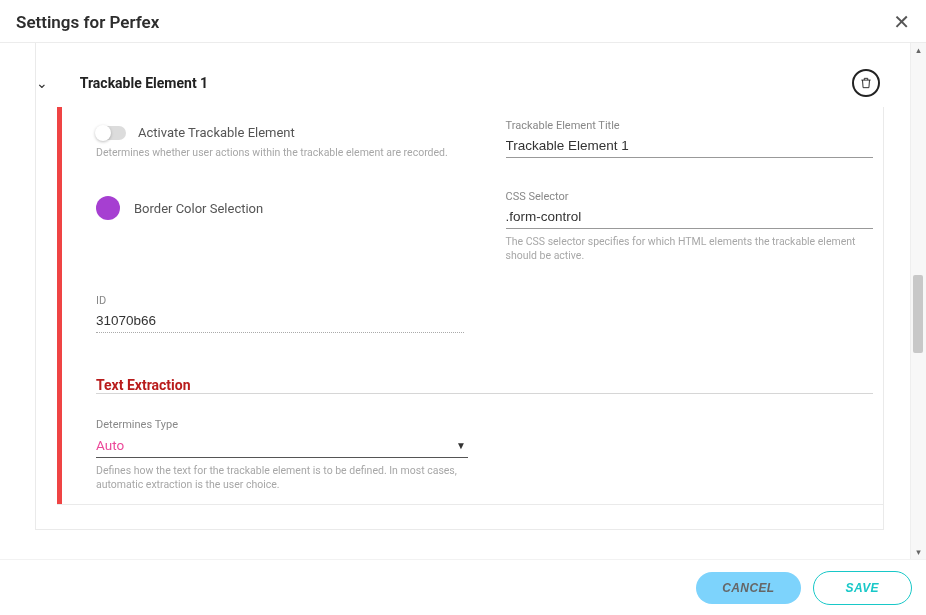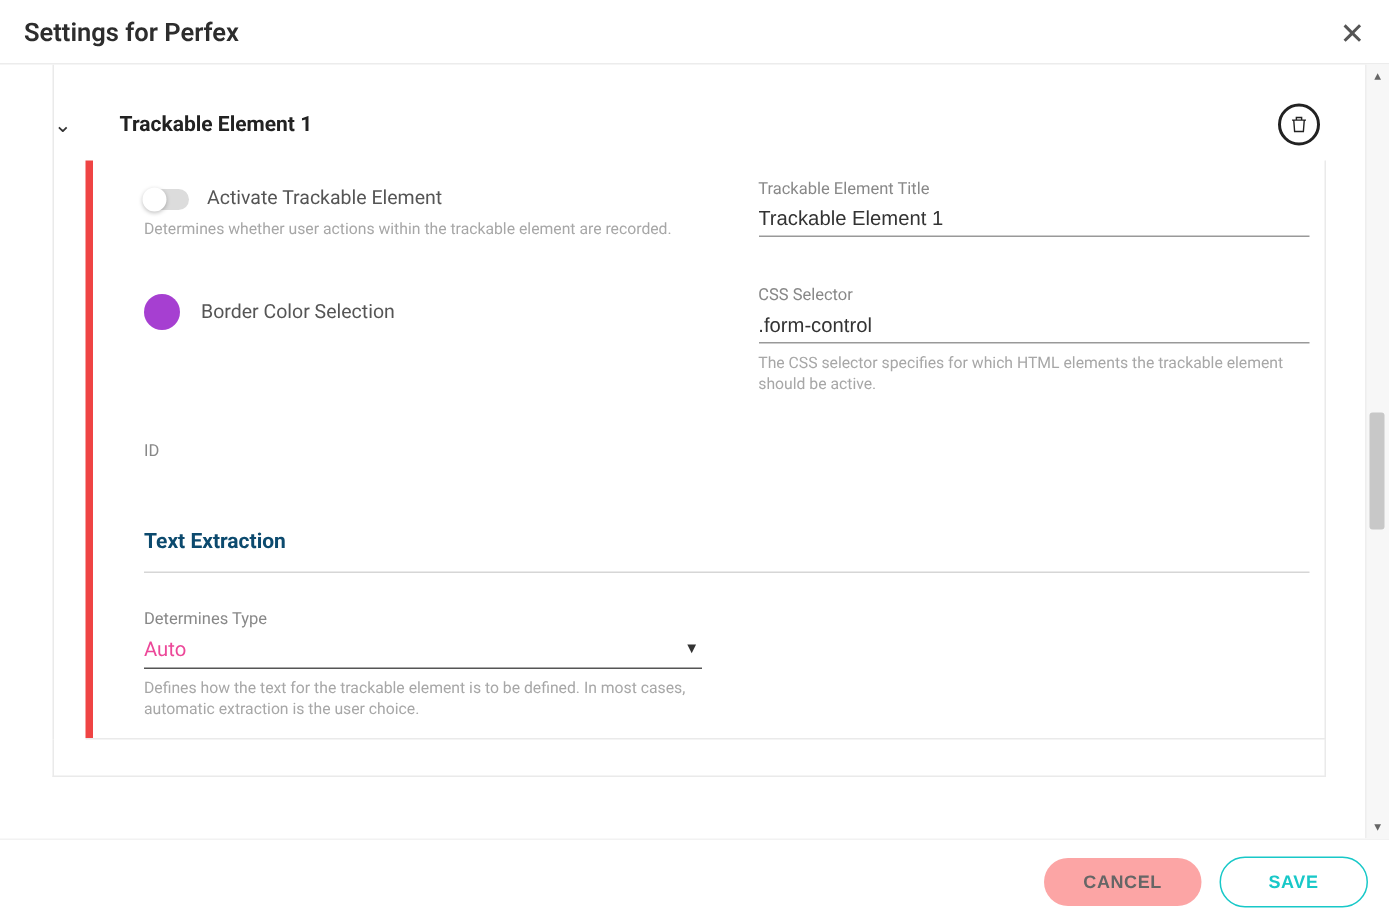--- a/index.html
+++ b/index.html
@@ -39,34 +39,34 @@
 .underline-field { border: none; border-bottom: 1px solid #999; padding: 4px 0 4px 0; font-size: 13.5px; color: #333; width: 100%; background: transparent; outline: none; }
 .underline-field.dotted { border-bottom: 1px dotted #aaa; }
 
 .color-row { display: flex; align-items: center; gap: 14px; margin-top: 36px; }
 .color-swatch { width: 24px; height: 24px; border-radius: 50%; cursor: pointer; }
 .color-label { font-size: 13px; color: #555; }
 
 .field-group { margin-top: 30px; }
 .field-group.first-right { margin-top: 0; }
 
-.section-divider { font-size: 14px; font-weight: 700; color: #0c4a6e; border-bottom: 1px solid #d6d6d6; padding-bottom: 12px; margin-top: 44px; }
+.section-divider { font-size: 14px; font-weight: 700; color: #b91c1c; border-bottom: 1px solid #d6d6d6; padding-bottom: 0; margin-top: 44px; }
 
 .select-wrap { position: relative; width: 100%; max-width: 372px; }
 .select-field { border: none; border-bottom: 1px solid #555; padding: 4px 0; font-size: 13.5px; color: #ec4899; width: 100%; background: transparent; appearance: none; outline: none; }
 .select-caret { position: absolute; right: 2px; top: 50%; transform: translateY(-50%); pointer-events: none; font-size: 10px; color: #333; }
 
 .add-section { text-align: center; padding: 14px 0 10px 0; margin-left: 35px; margin-right: 26px; border-left: 1px solid #eaeaea; border-right: 1px solid #eaeaea; border-bottom: 1px solid #eaeaea; }
 
 .panel-body-outer { border-bottom: 1px solid #eaeaea; border-right: 1px solid #eaeaea; }
 
 .footer { position: absolute; bottom: 0; left: 0; right: 0; height: 56px; display: flex; justify-content: flex-end; align-items: center; gap: 12px; padding-right: 14px; background: #fff; border-top: 1px solid #f2f2f2;}
 .btn { border-radius: 20px; padding: 9px 26px; font-size: 12px; font-weight: 600; letter-spacing: 0.4px; cursor: pointer; border: none; }
-.btn-cancel { background: #fca5a5; color: #666; }
-.btn-save { background: #fff; color: #18c8c8; border: 1.5px solid #18c8c8; padding: 9px 32px; }
+.btn-cancel { background: #7dd3fc; color: #666; font-style: italic; }
+.btn-save { background: #fff; color: #18c8c8; border: 1.5px solid #18c8c8; padding: 9px 32px; font-style: italic; }
 
 svg.trash { width: 14px; height: 14px; stroke: #222; fill: none; stroke-width: 1.6; }
 </style>
 </head>
 <body>
 
 <div class="modal-header">
   <h2>Settings for Perfex</h2>
   <span class="close-icon">✕</span>
 </div>
@@ -121,20 +121,21 @@
               <input class="underline-field" value=".form-control" style="">
               <div class="field-help">The CSS selector specifies for which HTML elements the trackable element should be active.</div>
             </div>
           </div>
         </div>
 
         <div class="two-col">
           <div class="col">
             <div class="field-group">
               <label class="field-label">ID</label>
+              <input class="underline-field dotted" readonly="" value="31070b66" style="">
             </div>
           </div>
           <div class="col"></div>
         </div>
 
         <div class="section-divider">Text Extraction</div>
 
         <div class="field-group" style="max-width:372px;margin-top:24px;">
           <label class="field-label">Determines Type</label>
           <div class="select-wrap">

